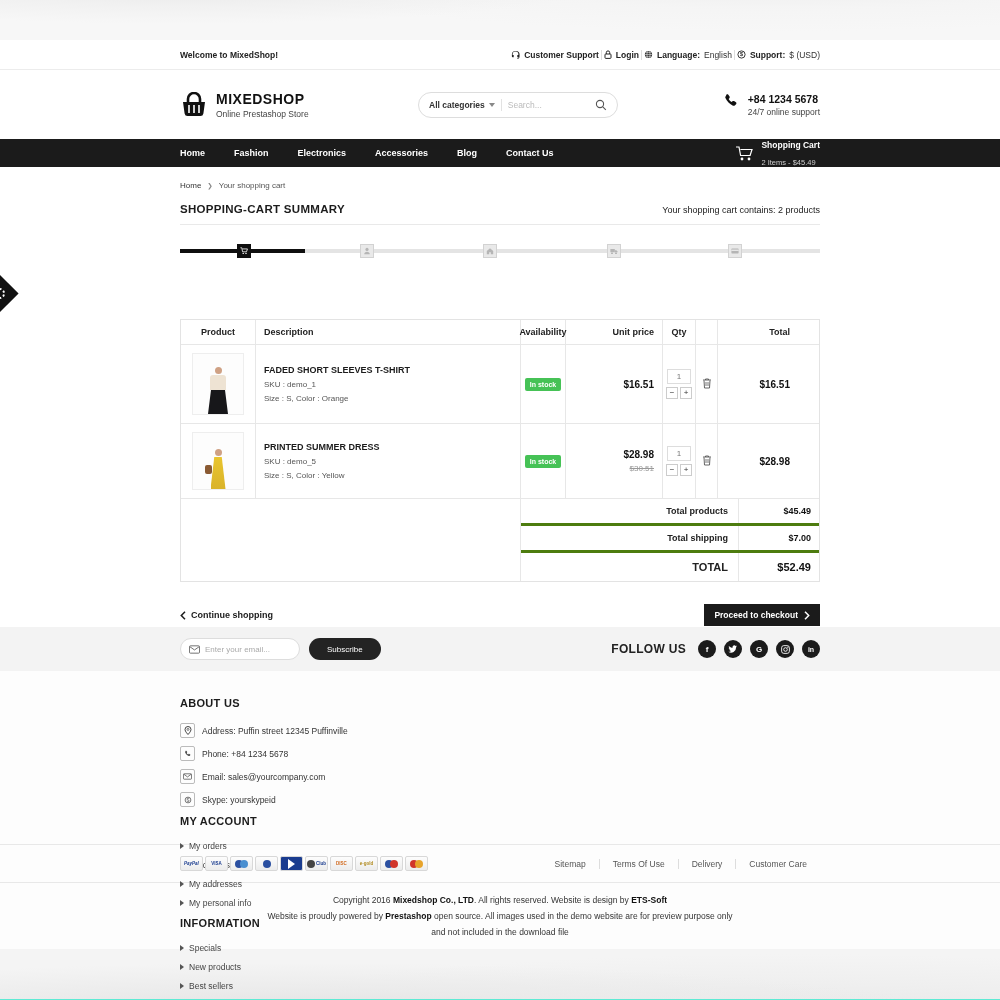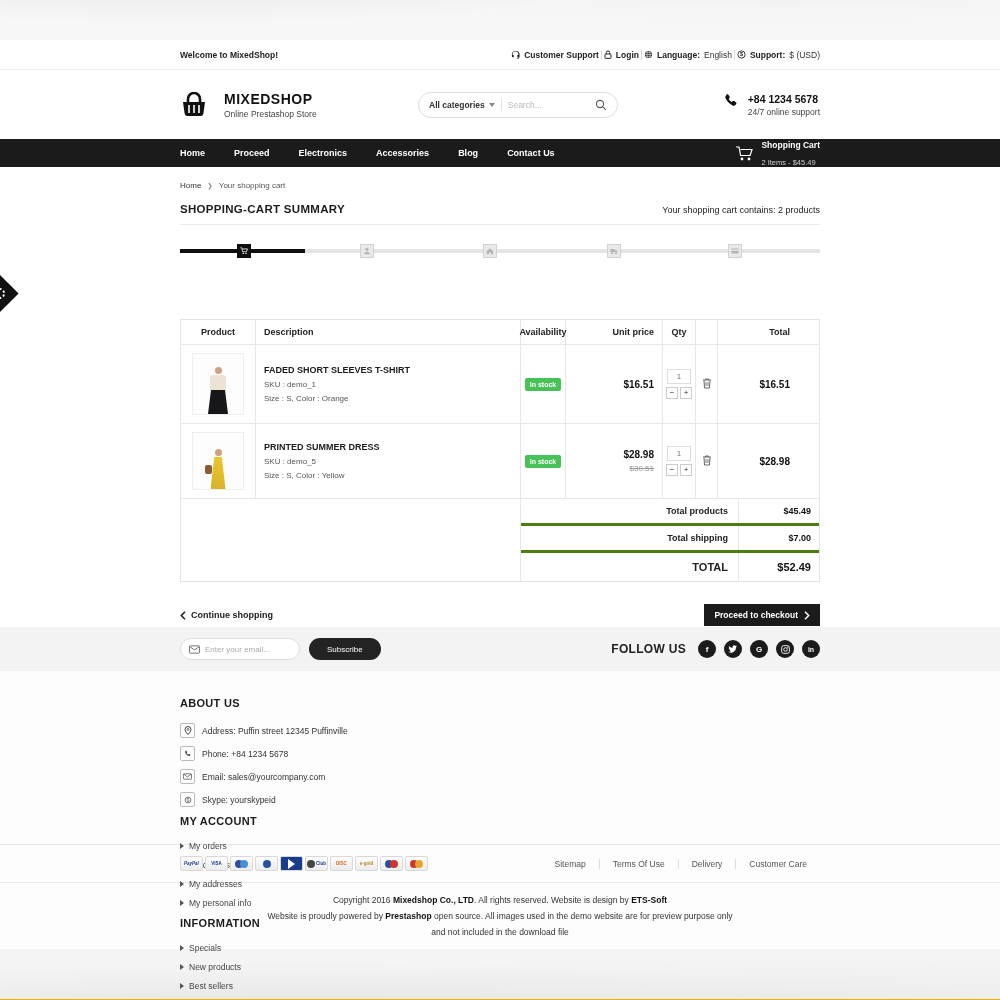--- a/index.html
+++ b/index.html
@@ -1,18 +1,18 @@
 <!DOCTYPE html>
 <html><head>
 <meta charset="utf-8">
 <style>
   * { margin:0; padding:0; box-sizing:border-box; }
   html,body { width:1000px; height:1000px; }
   body { font-family:"Liberation Sans","DejaVu Sans",sans-serif; background:#fff; color:#222; }
-  #page { position:relative; width:1000px; height:1000px; overflow:hidden; background:#eab308; }
+  #page { position:relative; width:1000px; height:1000px; overflow:hidden; background:#5eead4; }
   .inner { width:640px; margin:0 auto; position:relative; }
 
   
   .swirl-top { height:40px;
     background:
       radial-gradient(ellipse 60% 160% at 18% -60%, #e3e3e3 0%, rgba(240,240,240,.9) 45%, rgba(250,250,250,0) 75%),
       radial-gradient(ellipse 70% 200% at 78% -80%, #e9e9e9 0%, rgba(244,244,244,.8) 50%, rgba(252,252,252,0) 80%),
       #f7f7f7; }
   .swirl-bottom { height:50px;
     background:
@@ -26,21 +26,21 @@
   .welcome { font-size:8.5px; font-weight:bold; color:#222; }
   .topbar-right { margin-left:auto; display:flex; align-items:center; gap:2px; }
   .tb-item { display:flex; align-items:center; gap:4px; font-size:8.5px; font-weight:bold; color:#222; }
   .tb-sep { width:1px; height:10px; background:#ddd; }
   .tb-val { font-weight:normal; color:#333; }
   .ic { display:inline-flex; align-items:center; justify-content:center; }
 
   
   .header { height:69px; background:#fff; }
   .header .inner { display:flex; align-items:center; height:100%; }
-  .logo { display:flex; align-items:center; gap:16px; }
+  .logo { display:flex; align-items:center; gap:8px; }
   .logo-txt .t1 { font-size:14px; font-weight:bold; letter-spacing:.5px; color:#111; }
   .logo-txt .t2 { font-size:8.5px; color:#444; margin-top:2px; }
   .searchbox { position:absolute; left:238px; width:200px; height:26px; border:1px solid #ddd; border-radius:13px; background:#fff; display:flex; align-items:center; padding:0 10px; gap:6px; }
   .cat-sel { font-size:8.5px; font-weight:bold; color:#333; display:flex; align-items:center; gap:4px; cursor:pointer; white-space:nowrap; }
   .chev { width:0; height:0; border-left:3px solid transparent; border-right:3px solid transparent; border-top:4px solid #888; }
   .s-sep { width:1px; height:12px; background:#e2e2e2; }
   .searchbox input { border:0; outline:0; flex:1; font-size:8.5px; color:#555; font-family:inherit; min-width:0; }
   .searchbox input::placeholder { color:#bbb; }
   .header-phone { margin-left:auto; display:flex; align-items:flex-start; gap:8px; }
   .hp-txt .p1 { font-size:10.5px; font-weight:bold; color:#111; }
@@ -280,21 +280,21 @@
           <div class="p1">+84 1234 5678</div>
           <div class="p2">24/7 online support</div>
         </span>
       </div>
     </div>
   </div>
 
   <nav class="mainnav">
     <div class="inner">
       <span class="nav-item">Home</span>
-      <span class="nav-item">Proceed</span>
+      <span class="nav-item">Fashion</span>
       <span class="nav-item">Electronics</span>
       <span class="nav-item">Accessories</span>
       <span class="nav-item">Blog</span>
       <span class="nav-item">Contact Us</span>
       <div class="nav-cart">
         <span class="ic">
           <svg width="19" height="17" viewBox="0 0 19 17">
               <path d="M1 2h3l1.6 8.5h9.5L17 4.5H5.4" fill="none" stroke="#fff" stroke-width="1.2"></path>
               <circle cx="7" cy="14" r="1.4" fill="#fff"></circle>
               <circle cx="14" cy="14" r="1.4" fill="#fff"></circle>

